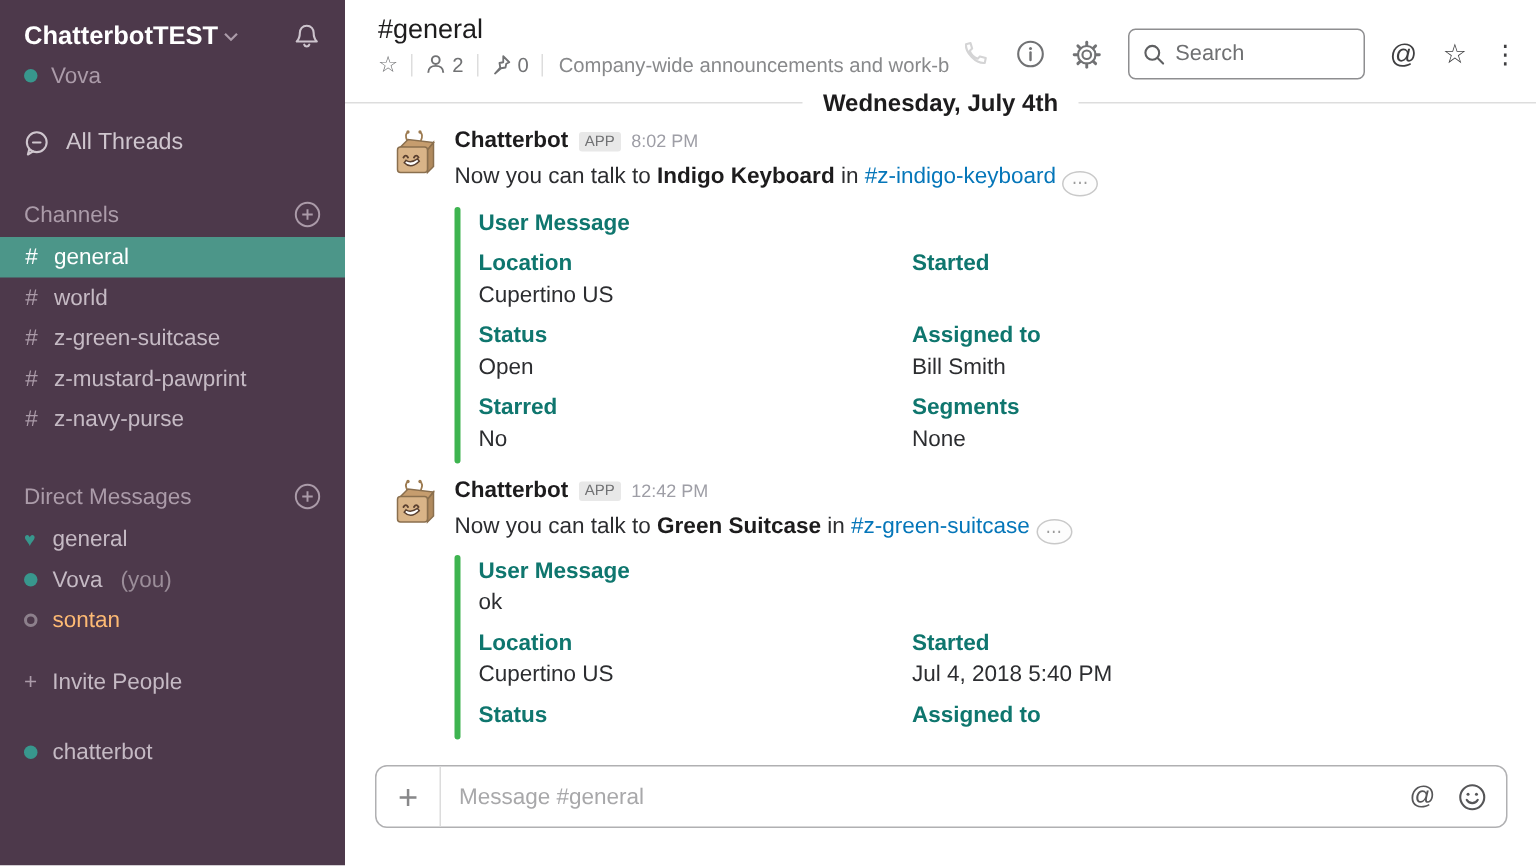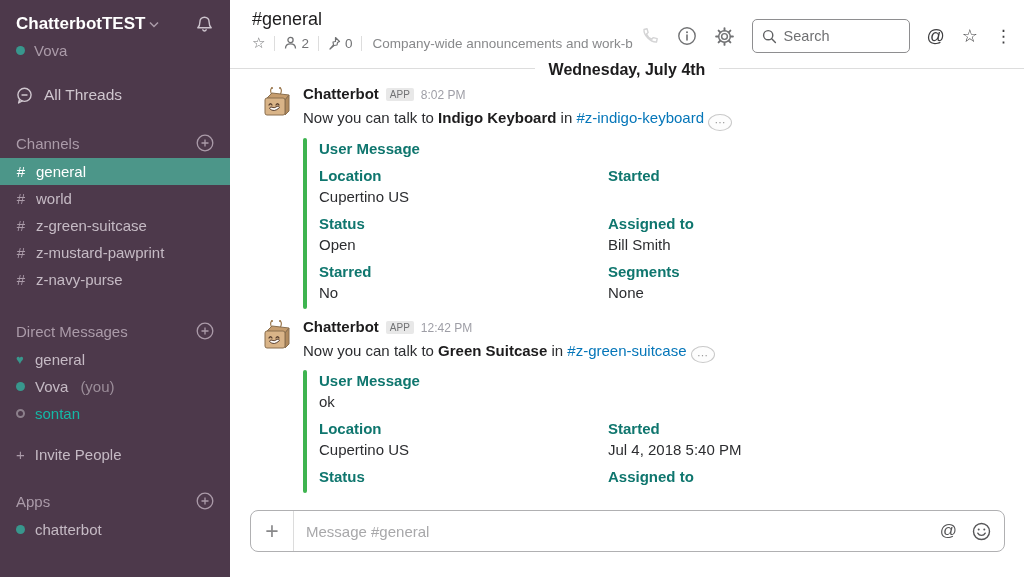--- a/index.html
+++ b/index.html
@@ -18,21 +18,21 @@
   .threads-row { margin-top:27px; padding:0 15px; display:flex; gap:10px; color:#cfc6ce; font-size:15.5px; cursor:pointer; }
   .section { margin-top:25px; }
   .section-head { padding:0 16px; height:26px; display:flex; justify-content:space-between; align-items:center; color:#ab9ba9; font-size:15px; }
   .plus-circle { cursor:pointer; }
   .list { margin-top:2px; }
   .item { height:27px; display:flex; align-items:center; gap:10px; padding:0 16px; color:#c5bac4; font-size:15px; cursor:pointer; }
   .item .hash { color:#ab9ba9; width:10px; text-align:center; }
   .item.selected { background:#4c9689; color:#fff; }
   .item.selected .hash { color:#fff; }
   .heart { color:#38978d; font-size:13px; width:9px; }
-  .muted { color:#14b8a6; }
+  .muted { color:#fdba74; }
   .suffix { color:#9b8d99; margin-left:2px; }
   .invite-row { margin-top:19px; padding:0 16px; display:flex; align-items:center; gap:10px; color:#c5bac4; font-size:15px; cursor:pointer; }
   .invite-plus { color:#ab9ba9; }
 
   
   .main { flex:1; position:relative; height:577px; background:#fff; display:flex; flex-direction:column; overflow:hidden; }
   .chan-header { height:57px; flex-shrink:0; display:flex; justify-content:space-between; padding:9px 12px 0 22px; }
   .chan-title { font-size:18px; font-weight:normal; color:#1d1c1d; }
   .chan-meta { margin-top:4px; display:flex; align-items:center; font-size:13.5px; color:#717274; }
   .meta-star { font-size:15px; cursor:pointer; }
@@ -165,27 +165,20 @@
         <span>sontan</span>
       </div>
     </div>
     <div class="invite-row">
       <span class="invite-plus">+</span>
       <span>Invite People</span>
     </div>
   </div>
 
   <div class="section">
-    <div class="section-head">
-      <span>Apps</span>
-      <svg class="plus-circle" width="18" height="18" viewBox="0 0 18 18">
-          <circle cx="9" cy="9" r="7.8" fill="none" stroke="#ab9ba9" stroke-width="1.3"></circle>
-          <path d="M9 5.5 V12.5 M5.5 9 H12.5" stroke="#ab9ba9" stroke-width="1.3"></path>
-        </svg>
-    </div>
     <div class="list">
       <div class="item">
         <span class="dot"></span>
         <span>chatterbot</span>
       </div>
     </div>
   </div>
 </div>
 
 <div class="main">

